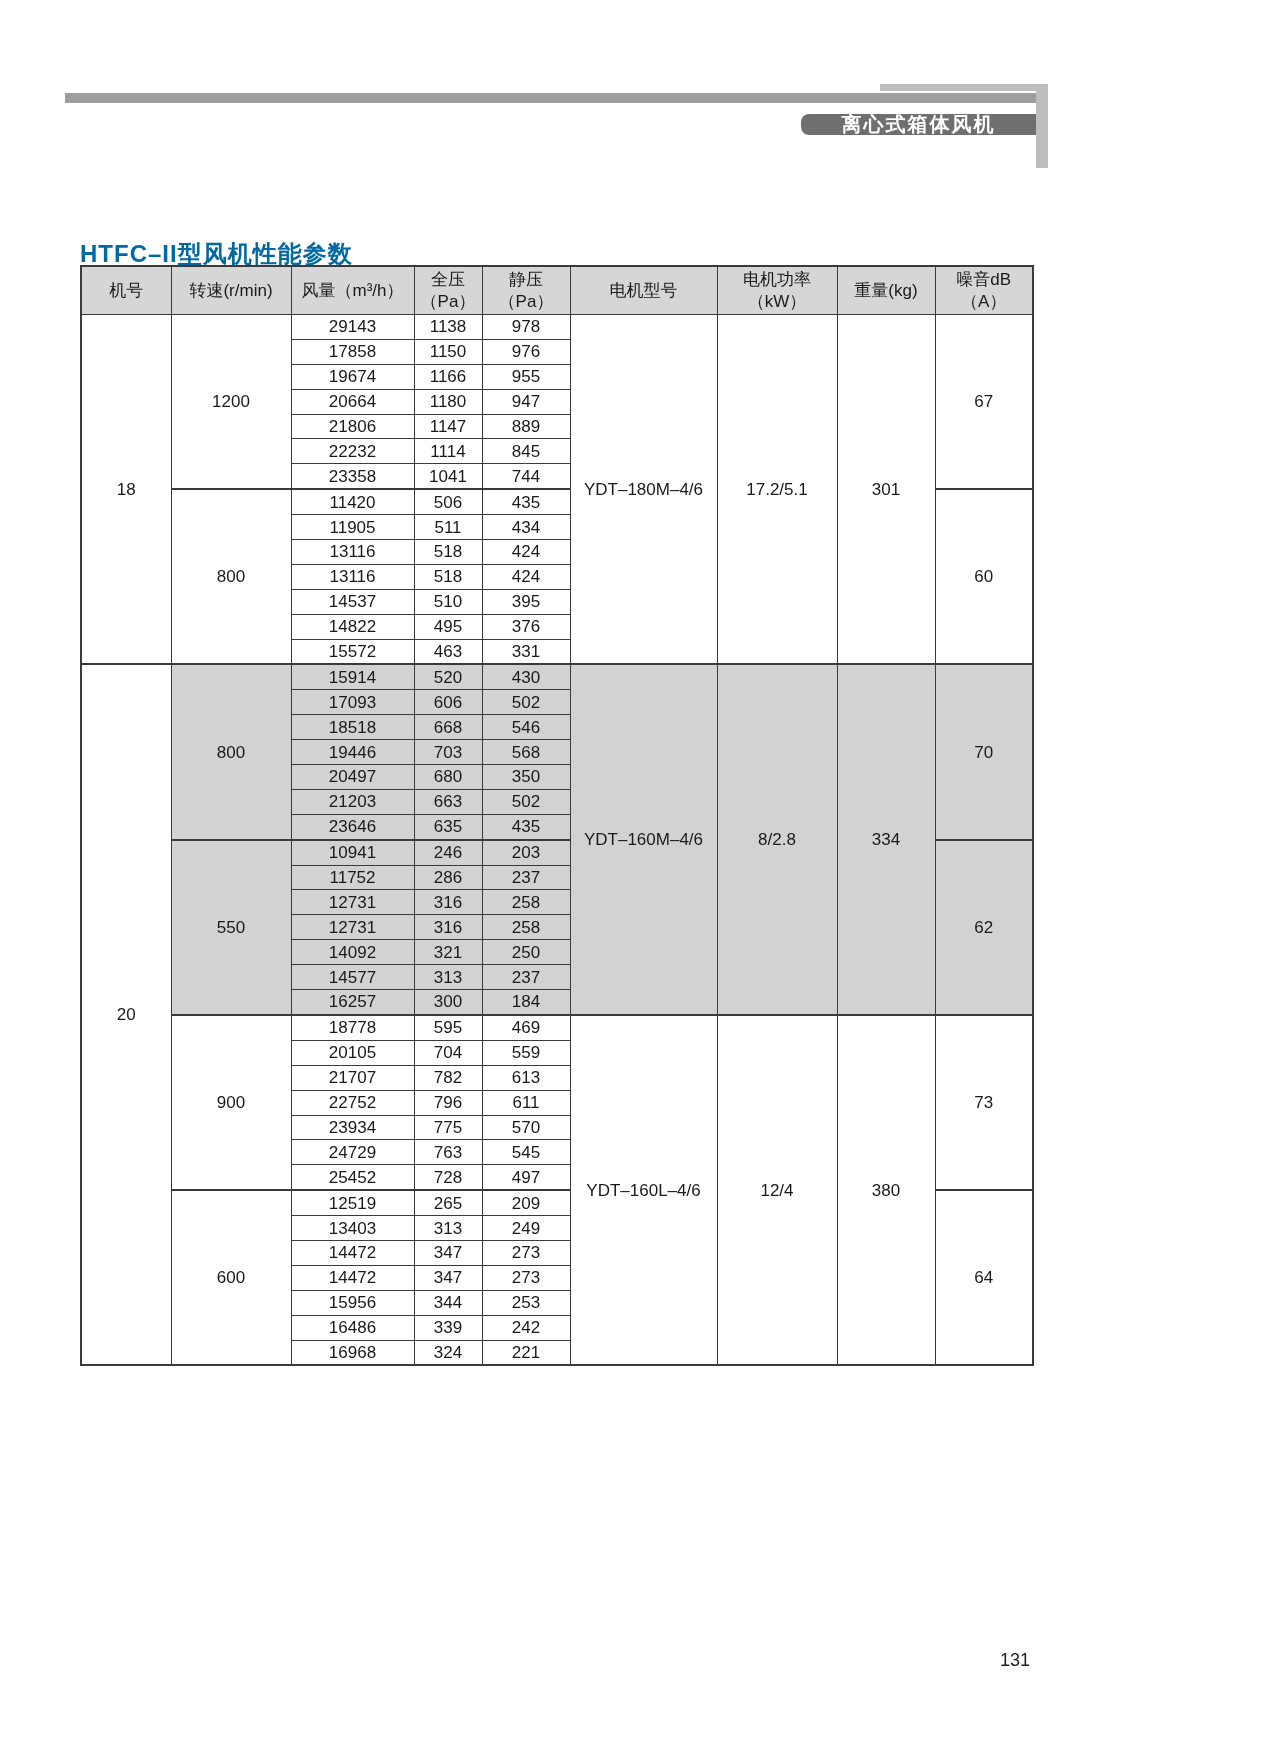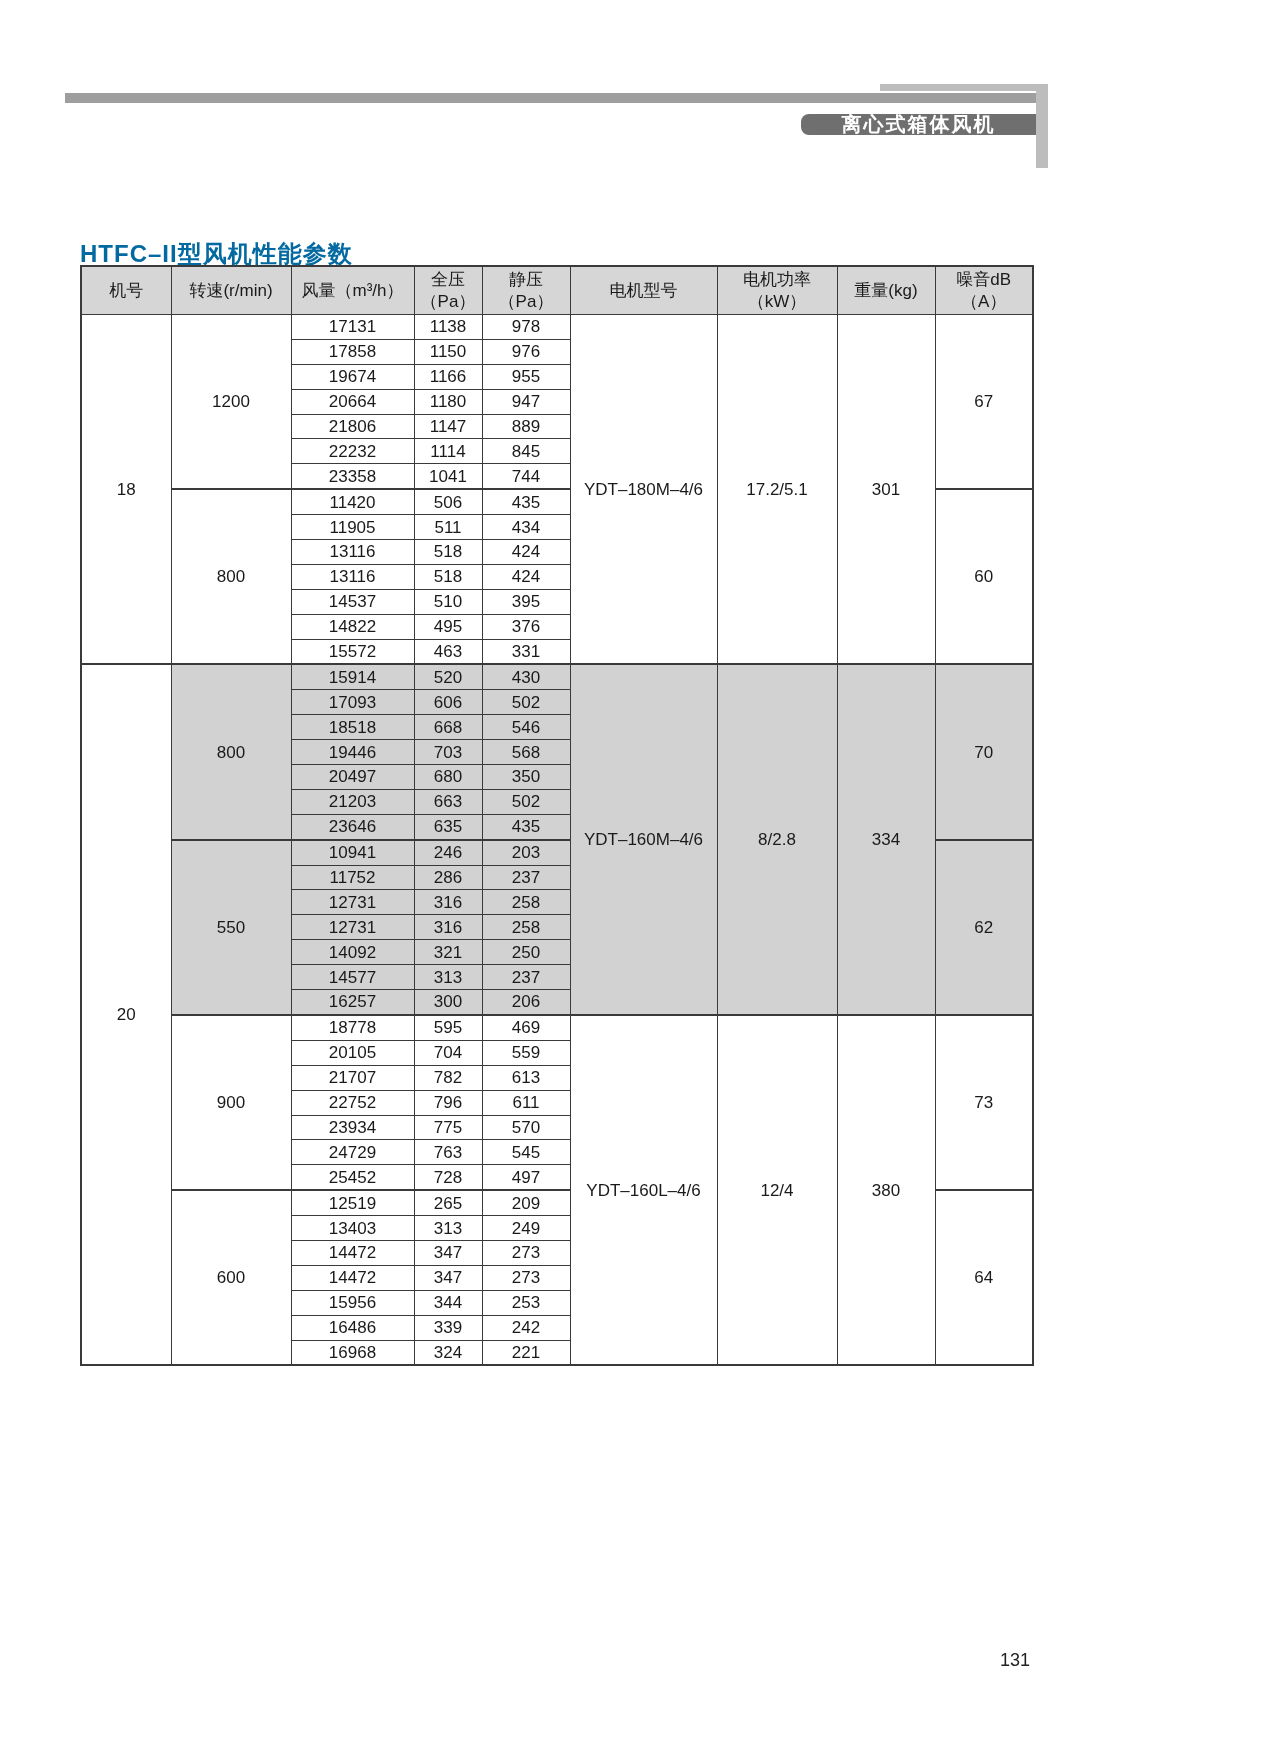--- a/index.html
+++ b/index.html
@@ -88,21 +88,21 @@
 （kW）</th>
       <th>重量(kg)</th>
       <th>噪音dB
 （A）</th>
     </tr>
   </thead>
   <tbody>
       <tr>
         <td rowspan="14">18</td>
         <td rowspan="7">1200</td>
-        <td>17131</td>
+        <td>29143</td>
         <td>1138</td>
         <td>978</td>
         <td rowspan="14">YDT–180M–4/6</td>
         <td rowspan="14">17.2/5.1</td>
         <td rowspan="14">301</td>
         <td rowspan="7">67</td>
       </tr>
       <tr>
         <td>17858</td>
         <td>1150</td>
@@ -239,21 +239,21 @@
         <td class="shaded">250</td>
       </tr>
       <tr>
         <td class="shaded">14577</td>
         <td class="shaded">313</td>
         <td class="shaded">237</td>
       </tr>
       <tr>
         <td class="shaded">16257</td>
         <td class="shaded">300</td>
-        <td class="shaded">206</td>
+        <td class="shaded">184</td>
       </tr>
       <tr class="group-start">
         <td rowspan="7">900</td>
         <td>18778</td>
         <td>595</td>
         <td>469</td>
         <td rowspan="14">YDT–160L–4/6</td>
         <td rowspan="14">12/4</td>
         <td rowspan="14">380</td>
         <td rowspan="7">73</td>

